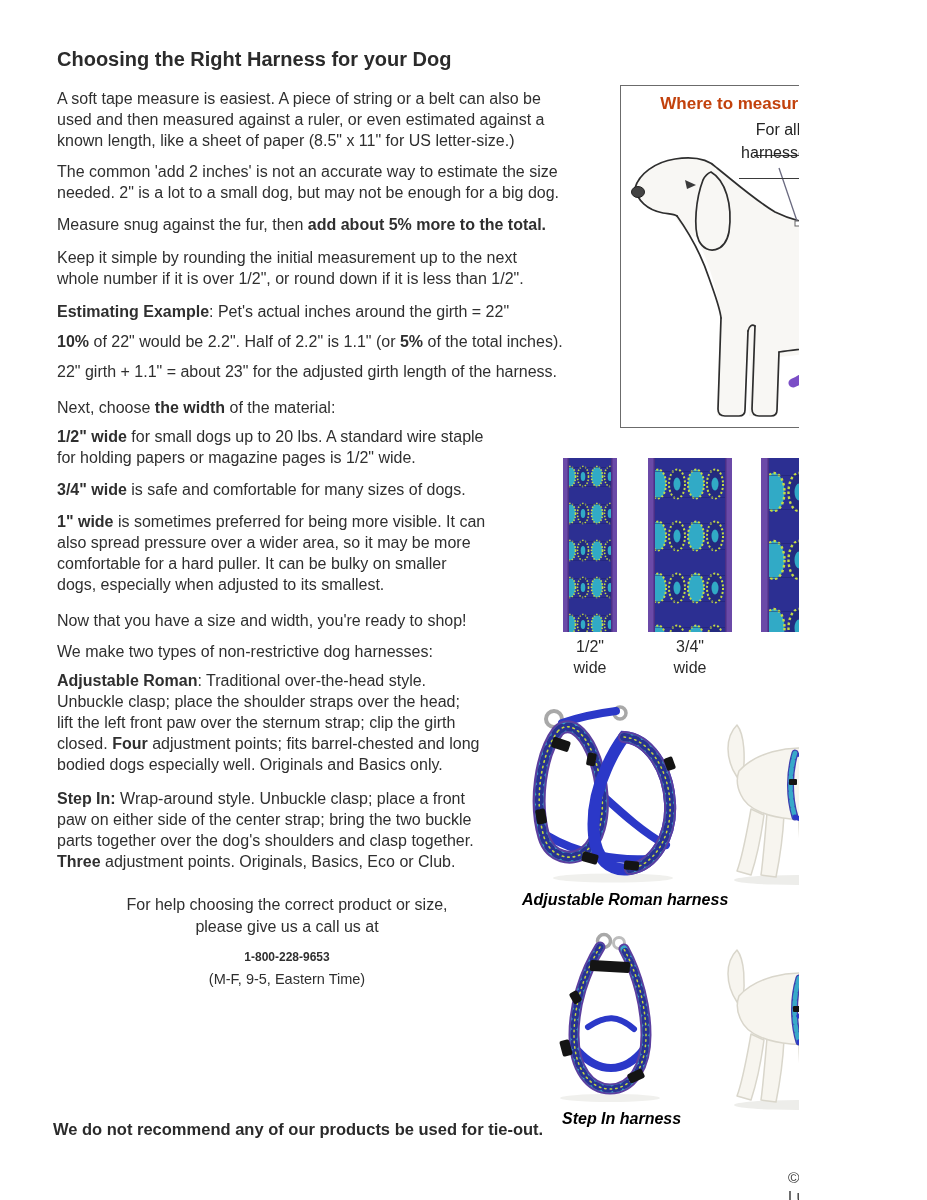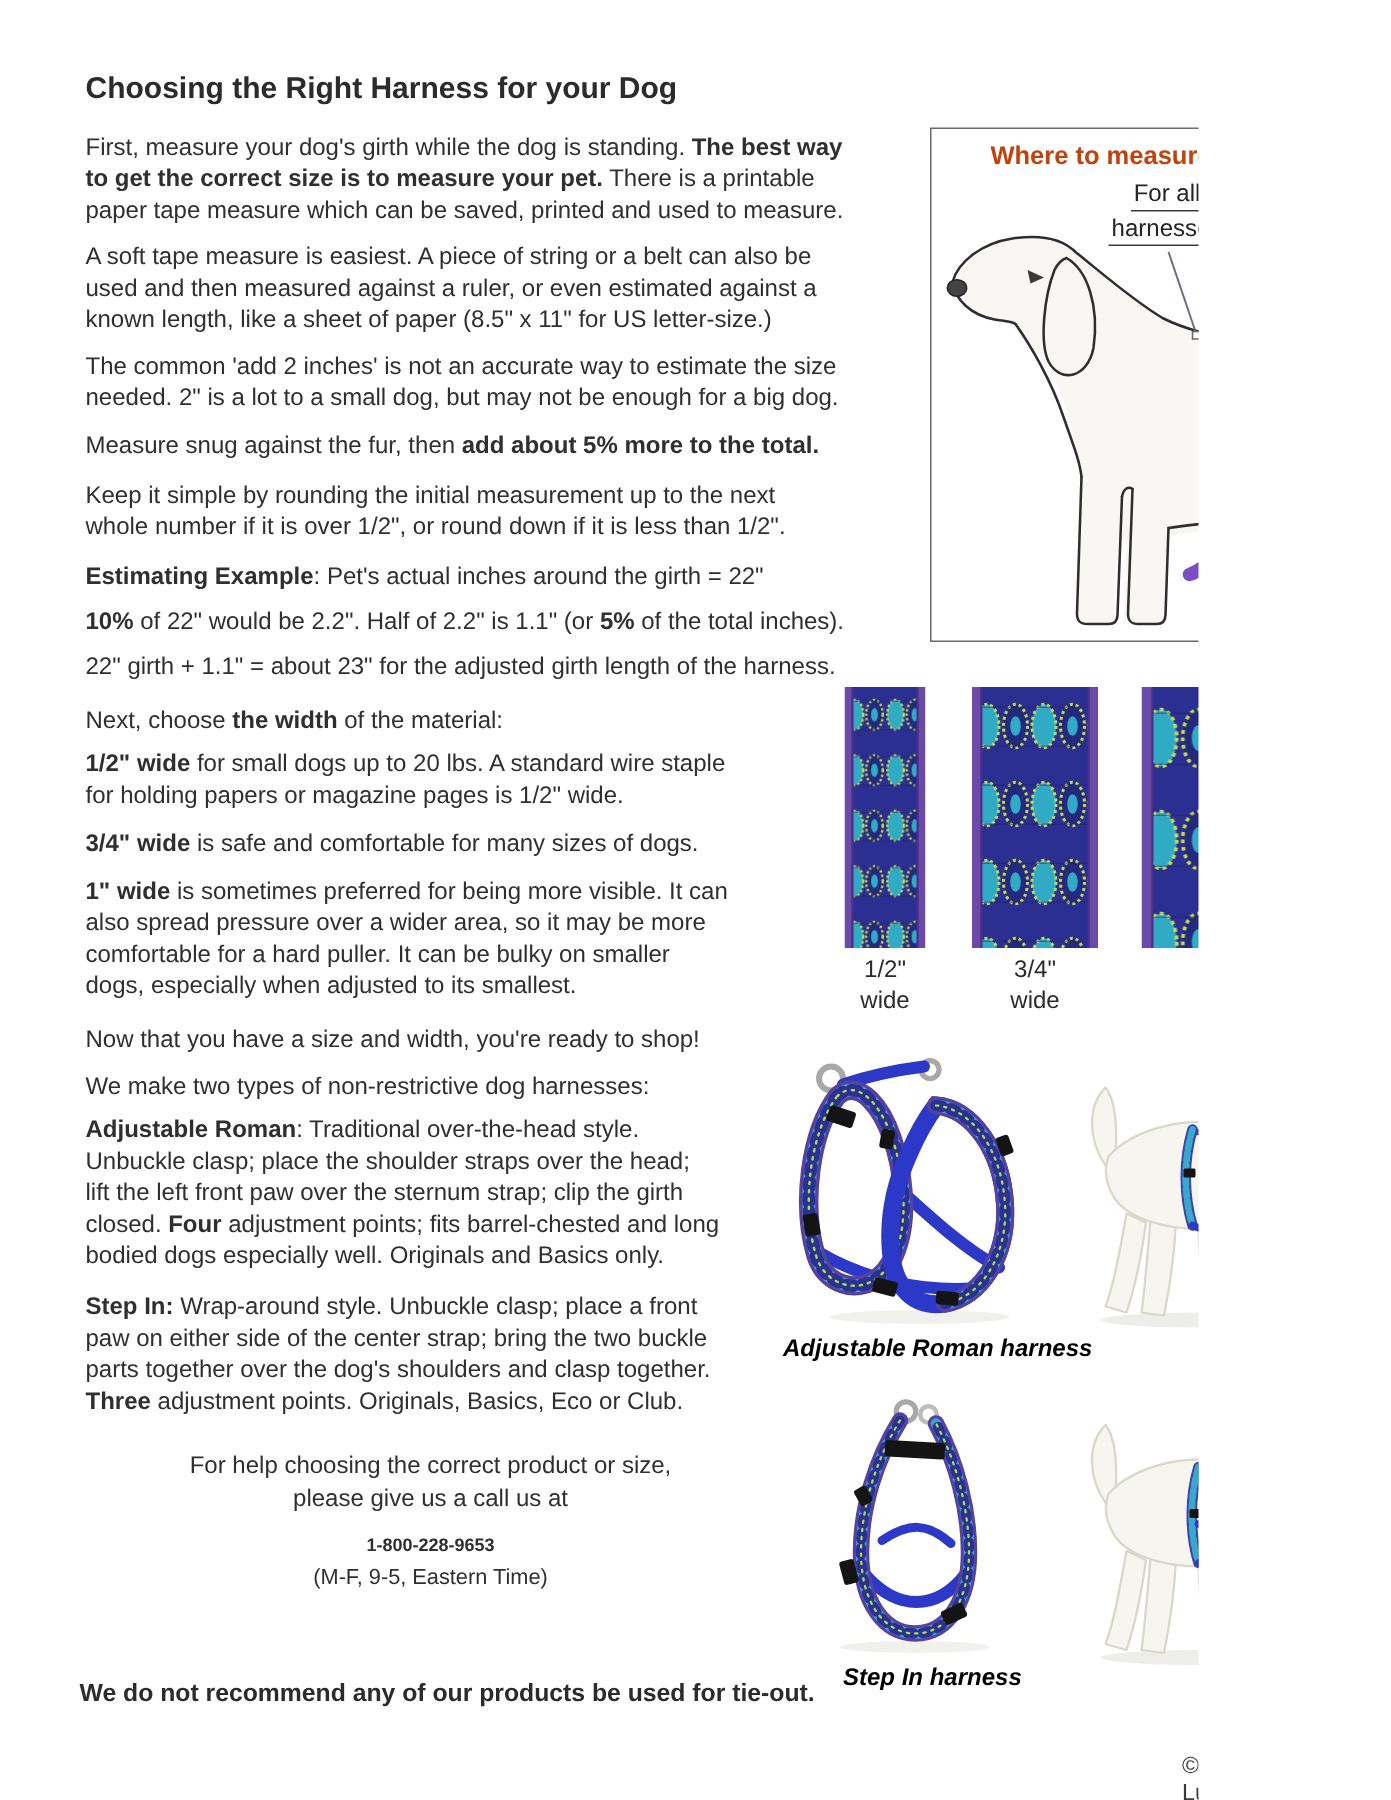--- a/index.html
+++ b/index.html
@@ -24,40 +24,37 @@
   #help .phone{font-size:12px;line-height:26px;font-weight:700;margin-top:7px;}
   #help .hours{font-size:14.5px;line-height:19px;}
   #footer-note{position:absolute;left:53px;top:1120px;font-size:16.5px;font-weight:700;color:#2b2b2b;}
   
   #measure-box{position:absolute;left:620px;top:85px;width:228px;height:343px;
                border:1.5px solid #6b6b6b;box-sizing:border-box;background:#fff;}
   #measure-box .mb-title{position:absolute;left:0;top:8px;width:100%;text-align:center;
                font-size:17px;font-weight:700;color:#c2410c;}
   #measure-box .callout{position:absolute;left:98px;top:32px;width:118px;text-align:center;
                font-size:16px;line-height:23px;color:#242424;}
-  #measure-box .callout span{border-bottom:1.5px solid #3a3a3a;padding:0 2px 2px 2px;}
+  #measure-box .callout span{border-bottom:1.5px solid #3a3a3a;padding:0 2px 17px 2px;}
   #measure-box svg{position:absolute;left:0;top:0;}
   
   .swatch{position:absolute;top:458px;}
   .swlabel{position:absolute;top:636px;text-align:center;font-size:16px;line-height:21px;color:#2b2b2b;}
   
   .photo{position:absolute;}
   .caption{position:absolute;font-size:16px;font-weight:700;font-style:italic;color:#000000;}
   #copyright{position:absolute;left:788px;top:1121px;font-size:15.5px;color:#3a3a3a;margin-top:48px;}
 </style>
 </head>
 <body>
 
 <div id="page">
 
   <div id="col">
     <h1>Choosing the Right Harness for your Dog</h1>
-    <p><span>First, measure your dog's girth while the dog is standing. </span><span class="b">The best way
-to get the correct size is to measure your pet.</span><span> There is a printable
-paper tape measure which can be saved, printed and used to measure.</span></p>
     <p><span>A soft tape measure is easiest. A piece of string or a belt can also be
 used and then measured against a ruler, or even estimated against a
 known length, like a sheet of paper (8.5" x 11" for US letter-size.)</span></p>
     <p class="mb11"><span>The common 'add 2 inches' is not an accurate way to estimate the size
 needed. 2" is a lot to a small dog, but may not be enough for a big dog.</span></p>
     <p class="mb12"><span>Measure snug against the fur, then </span><span class="b">add about 5% more to the total.</span></p>
     <p class="mb12"><span>Keep it simple by rounding the initial measurement up to the next
 whole number if it is over 1/2", or round down if it is less than 1/2".</span></p>
     <p class="mb9"><span class="b">Estimating Example</span><span>: Pet's actual inches around the girth = 22"</span></p>
     <p class="mb9"><span class="b">10%</span><span> of 22" would be 2.2". Half of 2.2" is 1.1" (or </span><span class="b">5%</span><span> of the total inches).</span></p>

